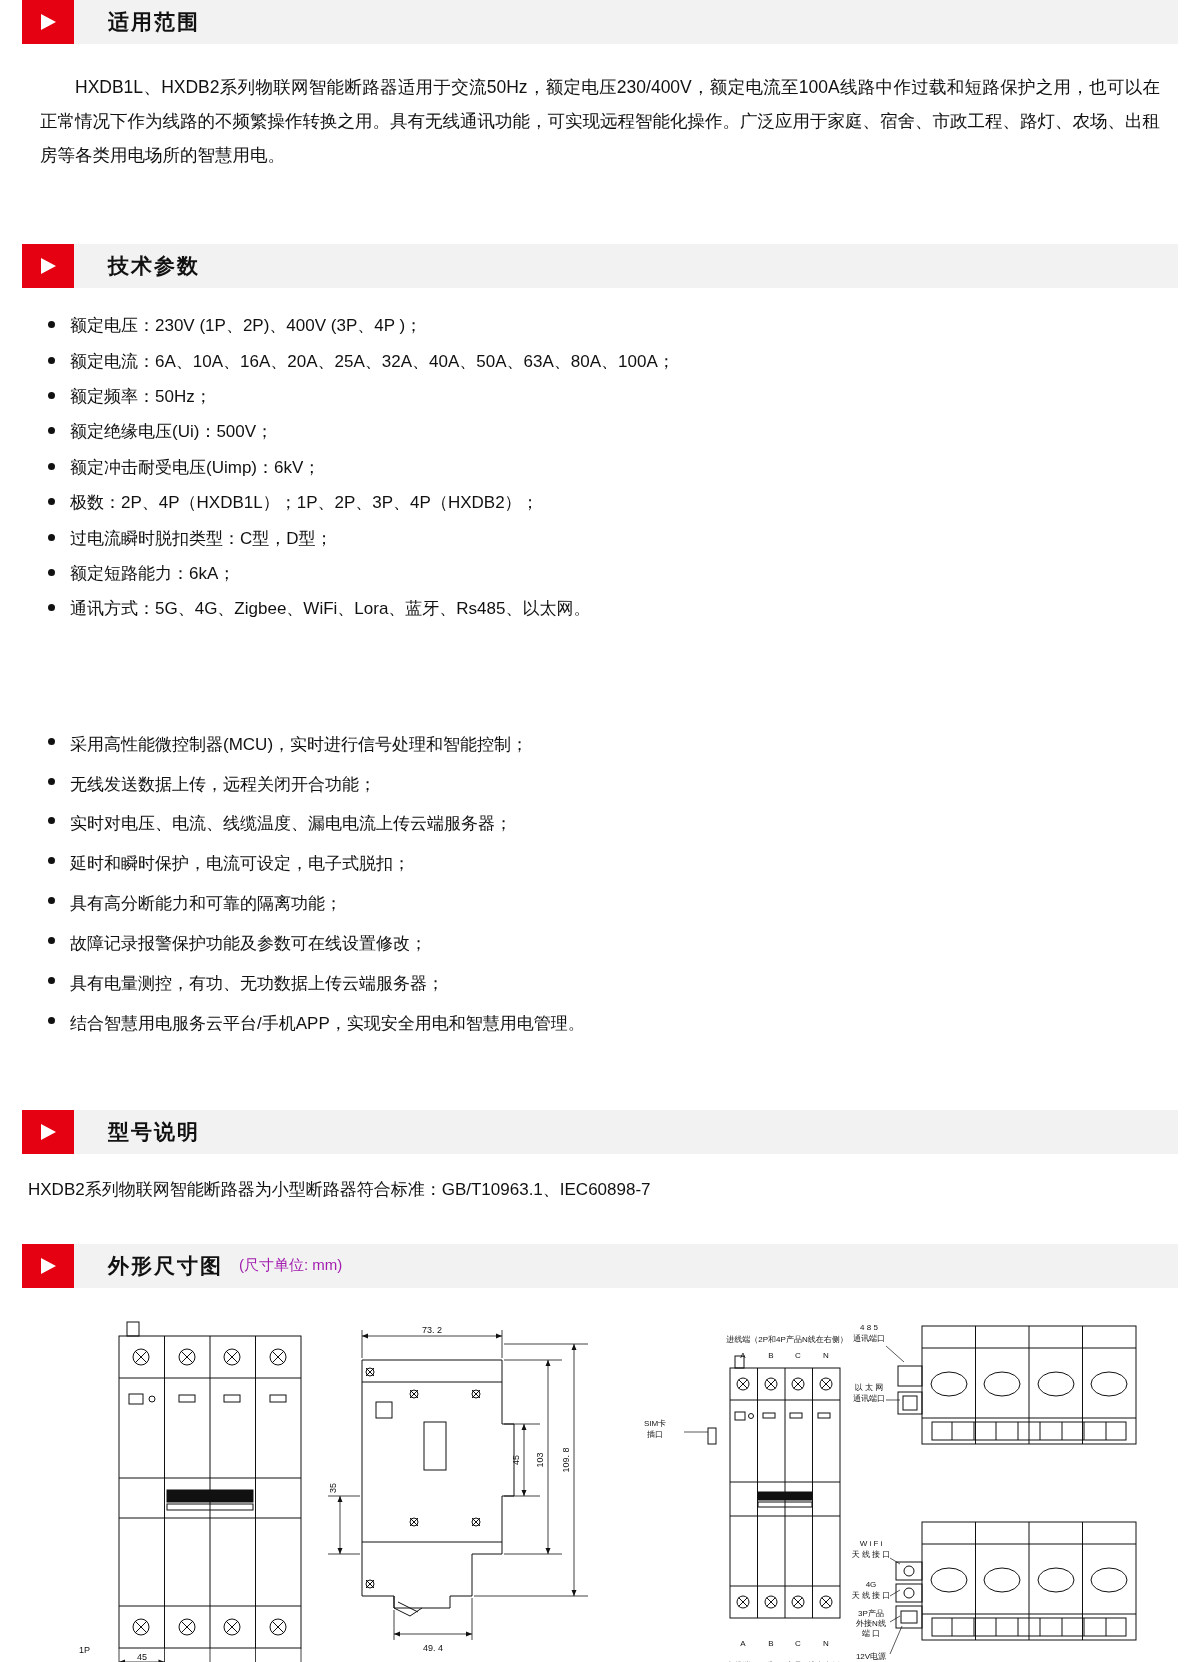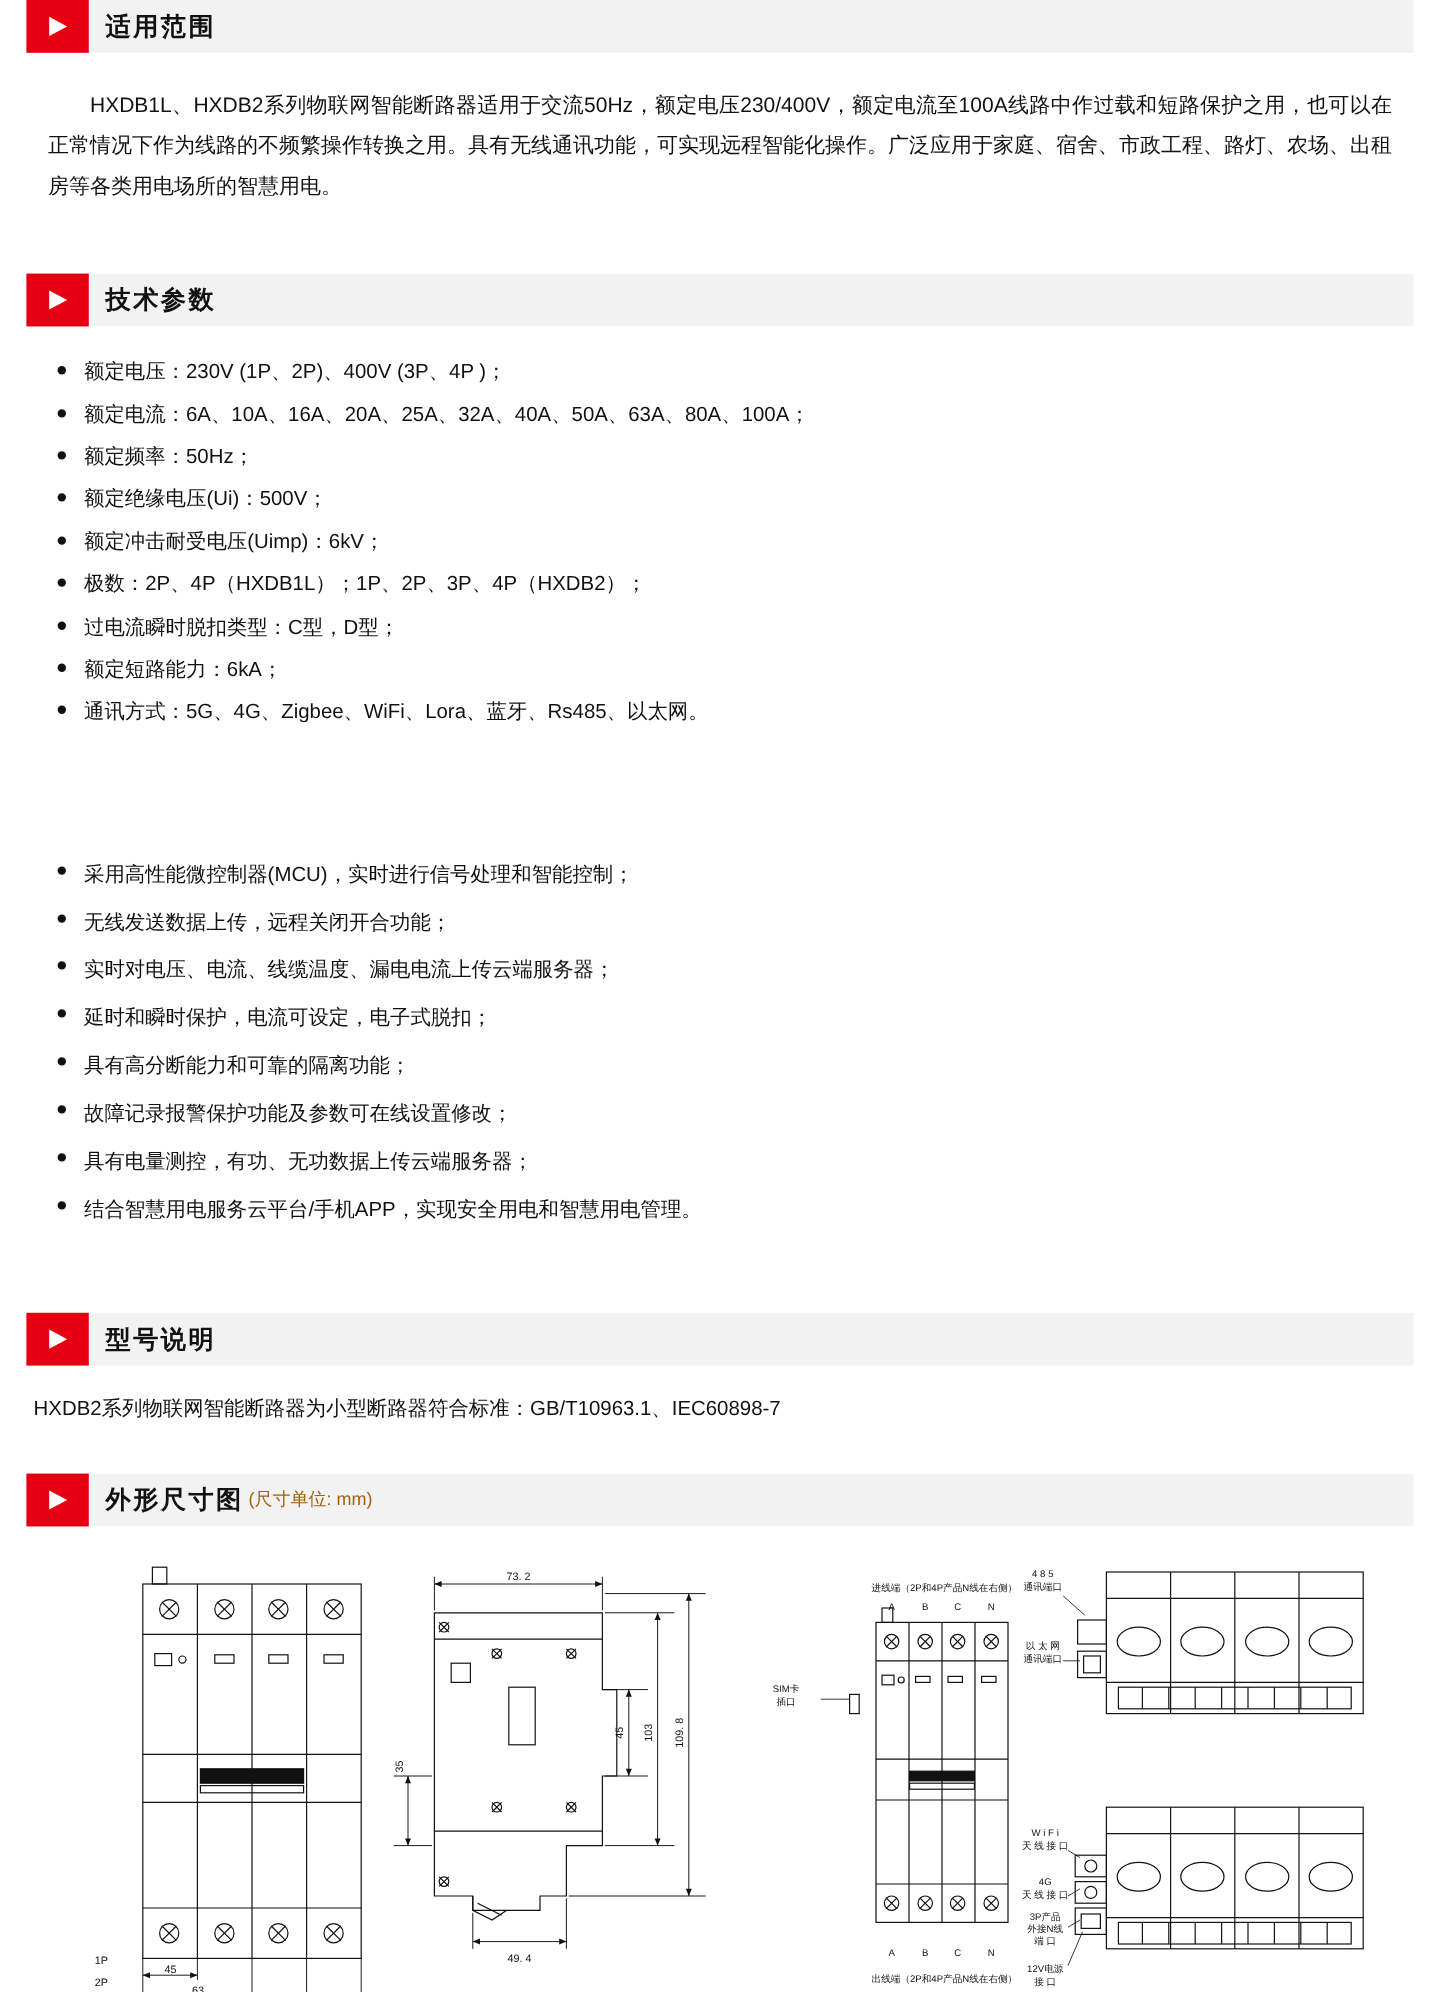--- a/index.html
+++ b/index.html
@@ -33,34 +33,34 @@
     display: flex;
     align-items: center;
     justify-content: center;
     flex: 0 0 auto;
   }
   .section-head .flag svg { display: block; }
   .section-head .title {
     font-size: 21px;
     font-weight: bold;
     letter-spacing: 2px;
-    margin-left: 14px;
+    margin-left: 34px;
     color: #111;
   }
   .section-head .sub {
     font-size: 15px;
     font-weight: normal;
     letter-spacing: 0;
-    margin-left: 4px;
-    color: #a16207;
+    margin-left: 16px;
+    color: #a21caf;
   }
 
   
   .para {
-    margin: 26px 40px 0 40px;
+    margin: 26px 40px 16px 40px;
     font-size: 17.5px;
     line-height: 1.95;
     text-align: justify;
     text-indent: 2em;
     color: #111;
   }
 
   
   ul.spec-list, ul.feature-list, ul.plain-list {
     list-style: none;

